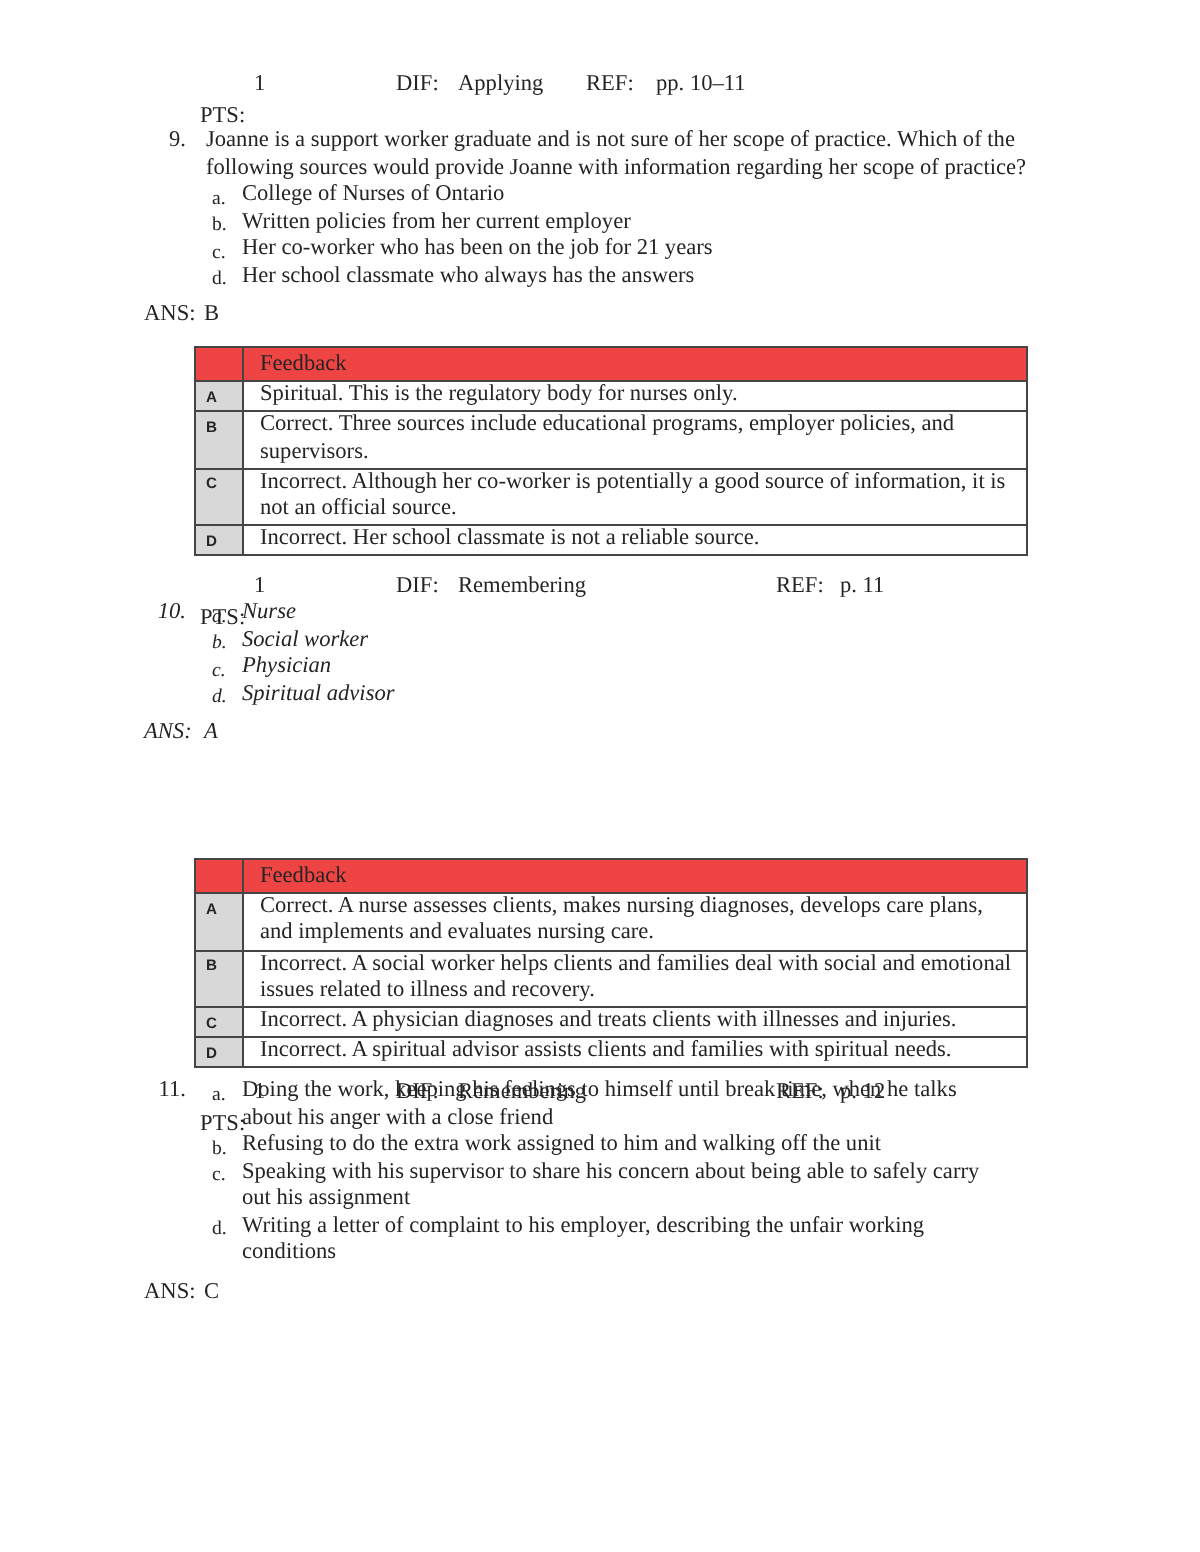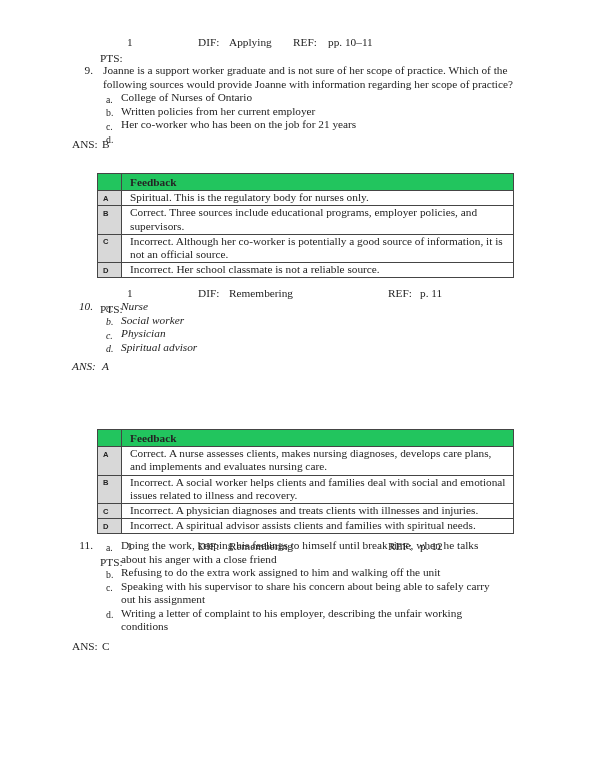--- a/index.html
+++ b/index.html
@@ -29,21 +29,21 @@
   
   table.feedback { position:absolute; left:97px; width:417px; border-collapse:collapse; table-layout:fixed; }
   table.feedback td {
     border:1px solid #454545; vertical-align:top;
     padding:0 4px 1px 8px; line-height:13.2px;
   }
   table.feedback td.lc {
     background:#d8d8d8; font-family:"Liberation Sans",sans-serif;
     font-weight:bold; font-size:7.6px; line-height:10px; padding:2.5px 0 0 5px;
   }
-  table.feedback tr.hdr td { background:#22c55e; font-weight:bold; padding-top:1.5px; padding-bottom:1.5px; }
+  table.feedback tr.hdr td { background:#ef4444; font-weight:normal; padding-top:1.5px; padding-bottom:1.5px; }
   col.c-letter { width:24px; }
 
   .t-meta1 { top:36px; }  .t-q9  { top:64px; }  .t-tbl1 { top:173px; }
   .t-meta2 { top:287px; } .t-q10 { top:300px;font-style:italic; } .t-tbl2 { top:429px; }
   .t-meta3 { top:540px; } .t-q11 { top:539px; }
 </style>
 </head>
 <body>
 
 <div class="page">
@@ -67,20 +67,21 @@
     <div class="option">
       <span class="opt-letter">b.</span>
       <span>Written policies from her current employer</span>
     </div>
     <div class="option">
       <span class="opt-letter">c.</span>
       <span>Her co-worker who has been on the job for 21 years</span>
     </div>
     <div class="option">
       <span class="opt-letter">d.</span>
+      <span>Her school classmate who always has the answers</span>
     </div>
     <div class="ans-line">
       <span class="ans-label">ANS:</span><span>B</span>
     </div>
   </section>
 
   <table class="feedback t-tbl1">
     <colgroup>
         <col class="c-letter">
         <col>

